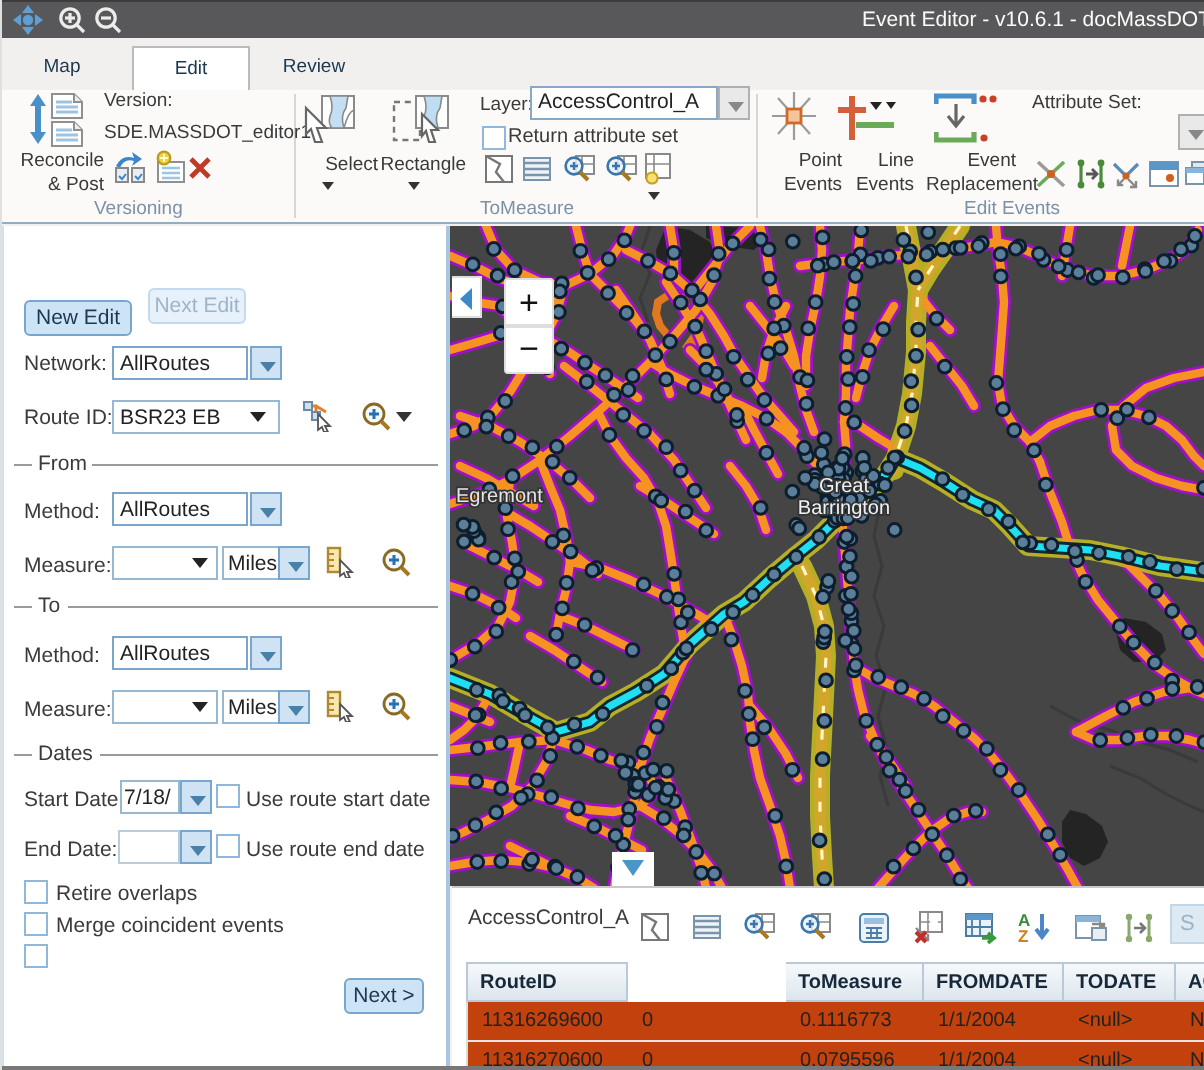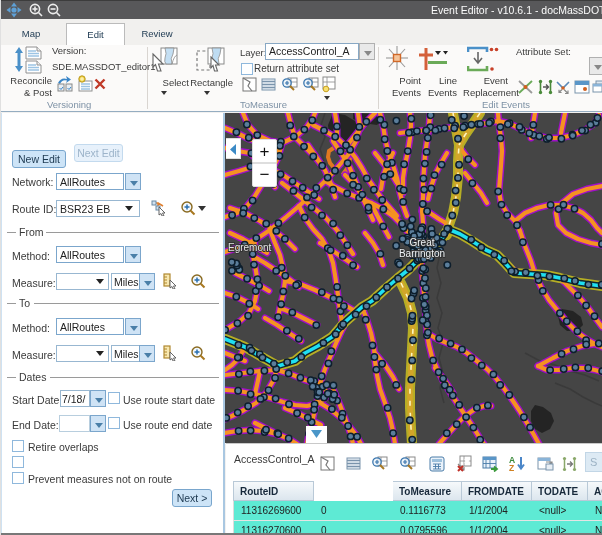--- a/index.html
+++ b/index.html
@@ -31,21 +31,21 @@
 .caret{position:absolute;width:0;height:0;border:4px solid transparent;border-top:5px solid #222;border-bottom:none}
 .sect{position:absolute;font-size:10.5px;color:#3a3a3a;width:212px}
 .sect .ln{position:absolute;top:6px;height:1px;background:#9a9a9a}
 .cb{position:absolute;width:12px;height:12px;background:#fff;border:1px solid #8fb8dc}
 
 #map{left:224px;top:113px;width:378px;height:330px;overflow:hidden;background:#454545}
 .mapbtn{position:absolute;background:#fff;border:1px solid #dedede;color:#111}
 
 #tablezone{left:225px;top:443px;width:377px;height:92px;background:#fff;border-top:1px solid #c9c9c9}
 .th{position:absolute;top:481px;height:20px;background:linear-gradient(#f6f9fb,#dce6ee);border-right:1px solid #b9c9d7;border-top:1px solid #b9c9d7;border-bottom:1px solid #b9c9d7;font-size:10px;font-weight:bold;color:#16283a;line-height:20px;padding-left:6px}
-.td{position:absolute;height:20px;font-size:10px;color:#222;line-height:20px;padding-left:7px;border-bottom:1px solid #e4e4e4;background:#5eead4}
+.td{position:absolute;height:20px;font-size:10px;color:#222;line-height:20px;padding-left:7px;border-bottom:1px solid #e4e4e4;background:#c2410c}
 #botline{left:0;top:533px;width:602px;height:2px;background:#787878}
 .ic{position:absolute}
 </style></head>
 <body>
 <div id="app">
   <div class="abs" id="titlebar">
     <svg class="abs" style="left:4px;top:1px" width="60" height="17" viewBox="0 0 60 17">
       <g fill="#5ea0d6">
           <circle cx="9" cy="8" r="2.6"></circle>
       <path d="M9,0.5 L12,4.5 L6,4.5 Z"></path>
@@ -312,22 +312,22 @@
 
 <div class="lbl" style="left:11px;top:419px">End Date:</div>
 <div class="inp" style="left:58px;top:415px;width:31px;border-color:#b8cede"></div>
 <div class="ddb" style="left:89px;top:415px"></div>
 <div class="cb" style="left:107px;top:417px"></div>
 <div class="lbl" style="left:122px;top:419px">Use route end date</div>
 
 <div class="cb" style="left:11px;top:440px"></div>
 <div class="lbl" style="left:27px;top:441px">Retire overlaps</div>
 <div class="cb" style="left:11px;top:456px"></div>
+<div class="lbl" style="left:27px;top:457px">Merge coincident events</div>
 <div class="cb" style="left:11px;top:472px"></div>
-<div class="lbl" style="left:27px;top:473px">Prevent measures not on route</div>
 
 <div class="btn" style="left:171px;top:489px;width:40px;line-height:16px">Next &gt;</div>
 
   <div class="abs" id="map">
     <svg width="377" height="331" viewBox="0 0 377 331" style="display:block">
 <rect width="377" height="331" fill="#454545"></rect>
 <path d="M215,140 L212,155 L216,170 L212,185 L217,200 L213,215 L218,230 L214,245 L218,260 L215,275 L219,290" fill="none" stroke="#3a3a3a" stroke-width="1.5"></path>
 <path d="M300,240 L315,248 L330,252 L345,258 L360,262 L374,268" fill="none" stroke="#3a3a3a" stroke-width="1.5"></path>
 <path d="M330,270 L345,276 L358,284 L370,290 L377,293" fill="none" stroke="#3a3a3a" stroke-width="1.5"></path>
 <path d="M100,0 L96,12 L100,24 L95,36 L99,48" fill="none" stroke="#3a3a3a" stroke-width="1.5"></path>

